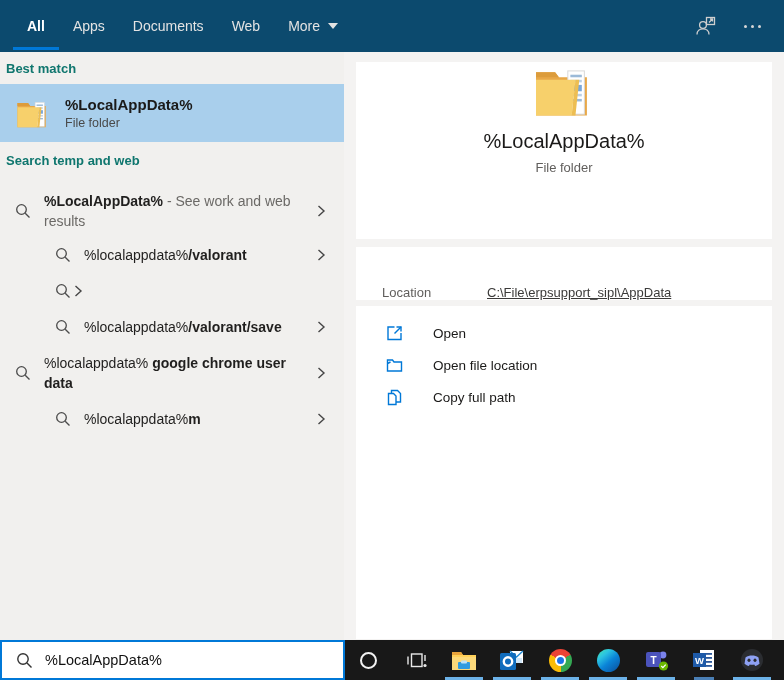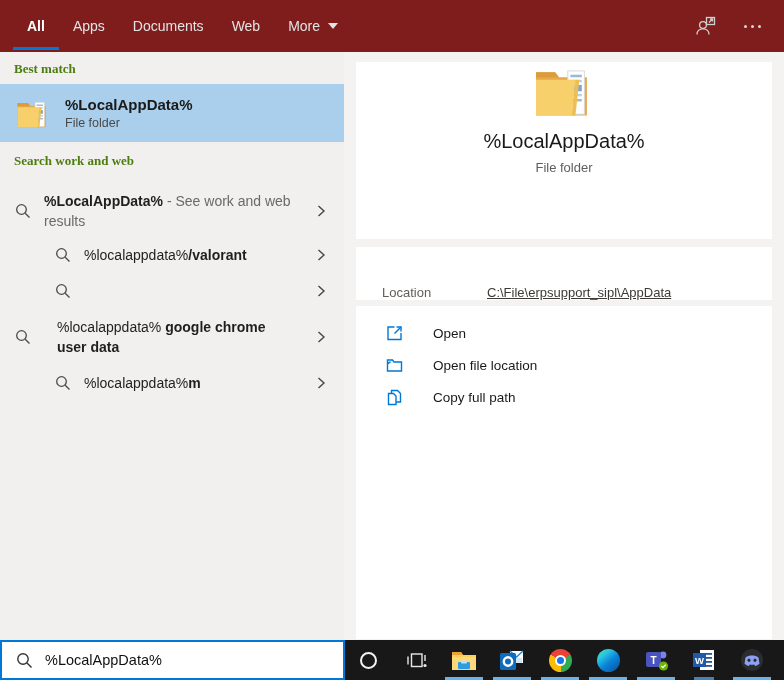--- a/index.html
+++ b/index.html
@@ -1,46 +1,46 @@
 <!DOCTYPE html>
 <html><head>
 <meta charset="utf-8">
 <style>
   * { margin:0; padding:0; box-sizing:border-box; }
   html,body { width:784px; height:680px; overflow:hidden; }
   body { font-family:"Liberation Sans", sans-serif; position:relative; background:#f1f0ee; }
 
   
-  .navbar { position:absolute; left:0; top:0; width:784px; height:52px; background:#7f1d1d; display:flex; align-items:center; }
+  .navbar { position:absolute; left:0; top:0; width:784px; height:52px; background:#0c4a6e; display:flex; align-items:center; }
   .tabs { display:flex; height:100%; margin-left:13px; }
   .tab { position:relative; display:flex; align-items:center; padding:0 14px; height:100%; font-size:14px; color:#e3e3e3; cursor:pointer; }
   .tab.active { color:#ffffff; font-weight:bold; }
   .tab.active::after { content:""; position:absolute; left:0; right:0; bottom:2px; height:3px; background:#0078d7; }
   .tab .dd-arrow { width:0; height:0; border-left:5px solid transparent; border-right:5px solid transparent; border-top:6px solid #e3e3e3; margin-left:8px; }
   .nav-right { position:absolute; right:18px; top:0; height:52px; display:flex; align-items:center; gap:18px; }
   .nav-iconbtn { width:28px; height:28px; display:flex; align-items:center; justify-content:center; cursor:pointer; }
   .dots { display:flex; gap:4px; }
   .dots i { width:3px; height:3px; border-radius:50%; background:#d6d6d6; }
 
   
   .panel-left { position:absolute; left:0; top:52px; width:344px; height:588px; background:#f1f0ee; }
-  .section-header { position:absolute; left:14px; font-size:13px; font-weight:bold; color:#4d7c0f;font-family:Liberation Serif, serif; }
+  .section-header { position:absolute; left:6px; font-size:13px; font-weight:bold; color:#0f766e; }
   .hdr-best { top:9px; }
   .hdr-sww { top:101px; }
   .bm-item { position:absolute; left:0; top:32px; width:344px; height:58px; background:#a9cfec; display:flex; align-items:center; cursor:pointer; }
   .bm-item .foldwrap { margin-left:16px; width:34px; height:32px; flex:none; }
   .bm-text { margin-left:15px; }
   .bm-title { font-size:15px; font-weight:bold; color:#1b1a19; }
   .bm-sub { font-size:12.5px; color:#494949; margin-top:3px; }
 
   .sugg-list { position:absolute; left:0; top:133px; width:344px; }
-  .sugg-row { display:flex; align-items:center; width:344px; cursor:pointer;justify-content:space-between; }
+  .sugg-row { display:flex; align-items:center; width:344px; cursor:pointer; }
   .sugg-row.single { height:36px;padding-left:40px; }
   .sugg-row.double { height:52px; }
-  .sugg-row.double.tall { height:56px;gap:13px; }
+  .sugg-row.double.tall { height:56px; }
   .sugg-icon { flex:none; width:16px; height:16px; margin-left:15px; }
   .sugg-text { flex:1; margin-left:13px; font-size:14px; color:#201f1e; line-height:20px; padding-right:6px; }
   .sugg-bold { font-weight:bold; }
   .sugg-semib { font-weight:bold; }
   .sugg-gray { color:#6b6966; }
   .sugg-chev { flex:none; width:14px; height:14px; margin-right:16px; }
 
   
   .panel-right { position:absolute; left:344px; top:52px; width:440px; height:588px; background:#f4f3f2; }
   .card { position:absolute; left:12px; width:416px; background:#ffffff; }
@@ -130,21 +130,21 @@
         <path d="M2 14 L33 14 L30 42 L2 42 z" fill="#F7D06B"></path>
         <path d="M33 14 L36 14 L33 42 L30 42 z" fill="#EDBE52"></path>
       </svg>
     </span>
     <div class="bm-text">
       <div class="bm-title">%LocalAppData%</div>
       <div class="bm-sub">File folder</div>
     </div>
   </div>
 
-  <div class="section-header hdr-sww">Search work and web</div>
+  <div class="section-header hdr-sww">Search temp and web</div>
 
   <div class="sugg-list">
 
     <div class="sugg-row double">
       <svg class="sugg-icon" viewBox="0 0 16 16" fill="none" stroke="#4a4a4a" stroke-width="1.3">
           <circle cx="6.5" cy="6.5" r="4.8"></circle>
           <path d="M10.2 10.2 L14.5 14.5"></path>
         </svg>
       <div class="sugg-text"><span class="sugg-semib">%LocalAppData%</span><span class="sugg-gray"> - See work and web results</span></div>
       <svg class="sugg-chev" viewBox="0 0 14 14" fill="none" stroke="#454545" stroke-width="1.4">
@@ -166,20 +166,30 @@
     <div class="sugg-row single">
       <svg class="sugg-icon" viewBox="0 0 16 16" fill="none" stroke="#4a4a4a" stroke-width="1.3">
           <circle cx="6.5" cy="6.5" r="4.8"></circle>
           <path d="M10.2 10.2 L14.5 14.5"></path>
         </svg>
       <svg class="sugg-chev" viewBox="0 0 14 14" fill="none" stroke="#454545" stroke-width="1.4">
           <path d="M4.5 2 L10 7 L4.5 12"></path>
         </svg>
     </div>
 
+    <div class="sugg-row single">
+      <svg class="sugg-icon" viewBox="0 0 16 16" fill="none" stroke="#4a4a4a" stroke-width="1.3">
+          <circle cx="6.5" cy="6.5" r="4.8"></circle>
+          <path d="M10.2 10.2 L14.5 14.5"></path>
+        </svg>
+      <div class="sugg-text"><span>%localappdata%</span><span class="sugg-bold">/valorant/save</span></div>
+      <svg class="sugg-chev" viewBox="0 0 14 14" fill="none" stroke="#454545" stroke-width="1.4">
+          <path d="M4.5 2 L10 7 L4.5 12"></path>
+        </svg>
+    </div>
 
     <div class="sugg-row double tall">
       <svg class="sugg-icon" viewBox="0 0 16 16" fill="none" stroke="#4a4a4a" stroke-width="1.3">
           <circle cx="6.5" cy="6.5" r="4.8"></circle>
           <path d="M10.2 10.2 L14.5 14.5"></path>
         </svg>
       <div class="sugg-text"><span>%localappdata%</span><span class="sugg-bold"> google chrome user data</span></div>
       <svg class="sugg-chev" viewBox="0 0 14 14" fill="none" stroke="#454545" stroke-width="1.4">
           <path d="M4.5 2 L10 7 L4.5 12"></path>
         </svg>

